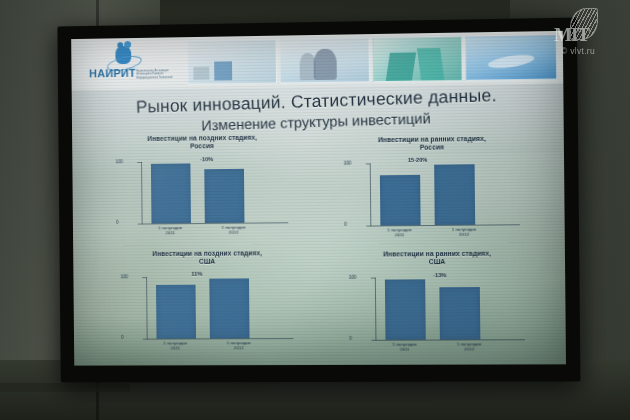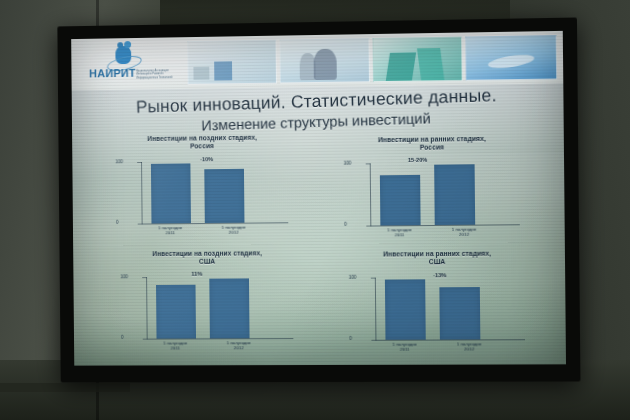--- a/index.html
+++ b/index.html
@@ -326,14 +326,21 @@
 
         </div>
 
         <div class="glare"></div>
         <div class="vignette"></div>
         <div class="scanline"></div>
       </div>
     </div>
   </div>
 
+  <div class="watermark">
+    <div class="wm-logo">
+      <div class="wm-swoosh"></div>
+      <div class="wm-text">MIT</div>
+    </div>
+    <div class="wm-url">© vlvt.ru</div>
+  </div>
 
 </div>
 
 </body></html>

